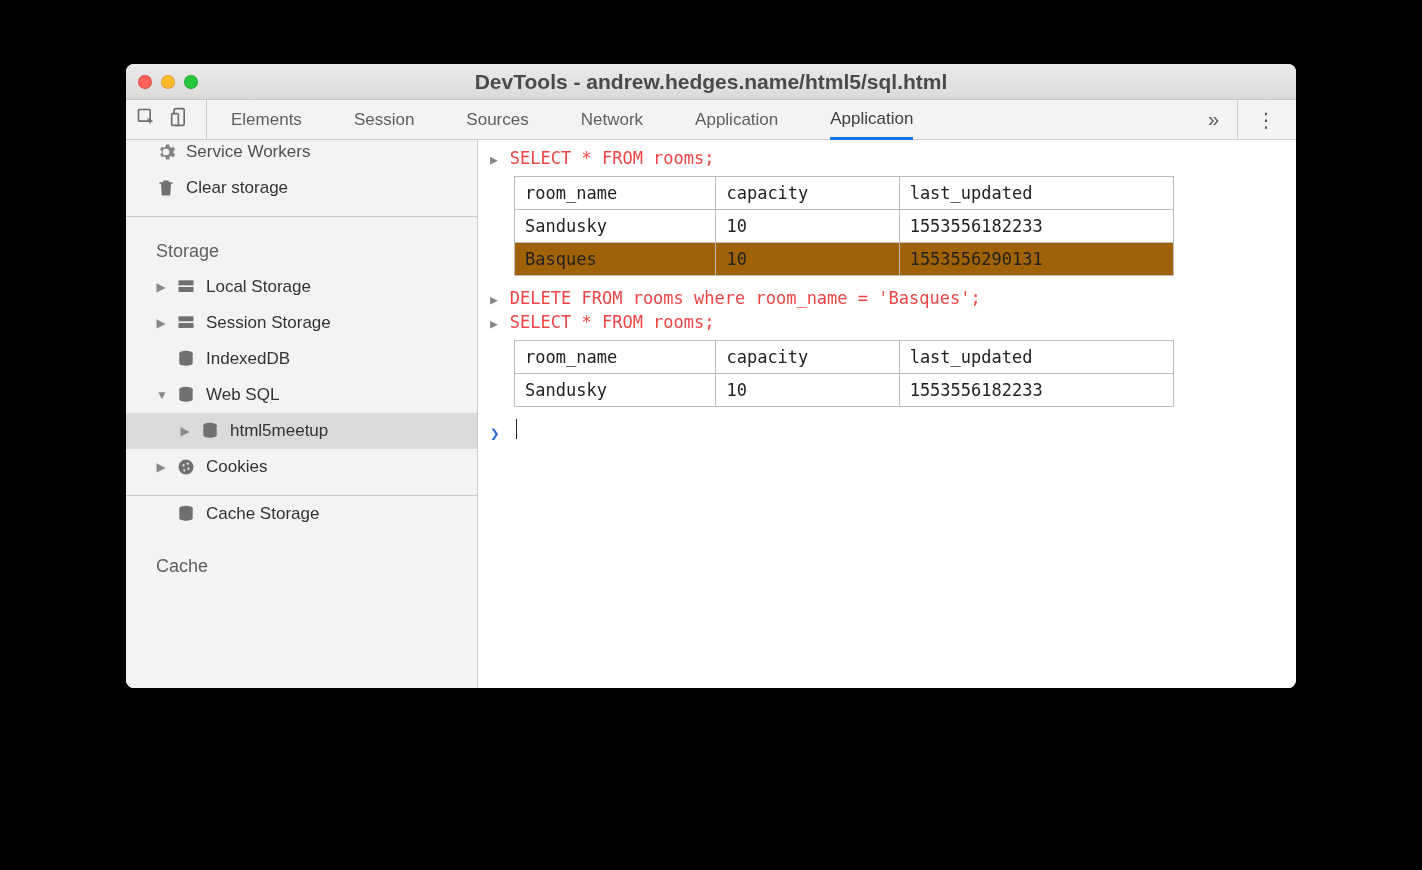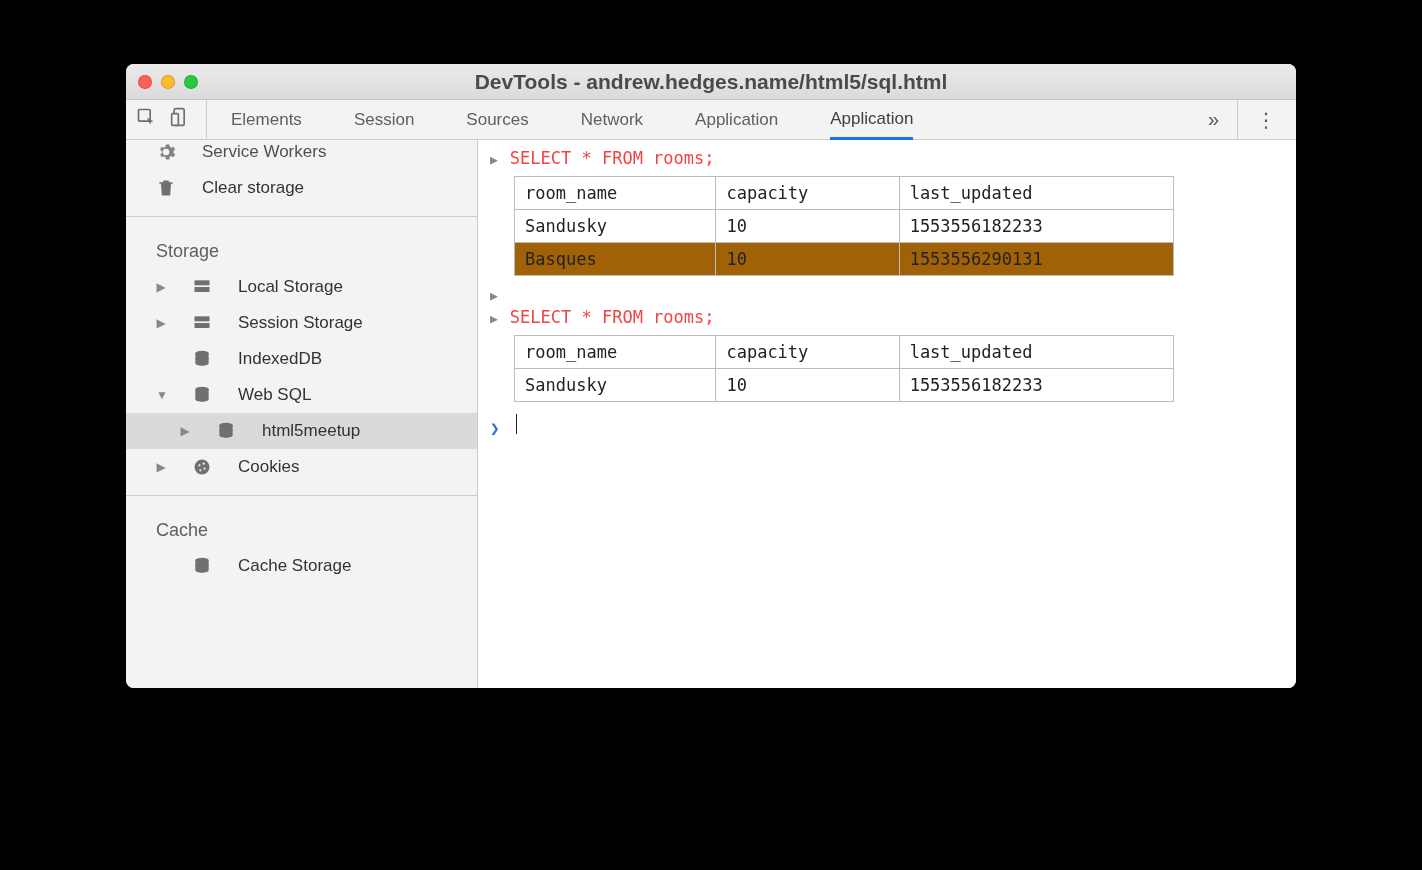--- a/index.html
+++ b/index.html
@@ -65,21 +65,21 @@
   
   .content { display: flex; height: 548px; }
   .sidebar {
     width: 352px;
     background: #f3f3f3;
     border-right: 1px solid #ccc;
     font-size: 17px;
     color: #333;
     overflow: hidden;
   }
-  .sb-row { display: flex; align-items: center; height: 36px; padding-left: 30px; gap: 26px; cursor: pointer; white-space: nowrap; }
+  .sb-row { display: flex; align-items: center; height: 36px; padding-left: 30px; gap: 10px; cursor: pointer; white-space: nowrap; }
   .sb-row.section { font-size: 18px; color: #5f5f5f; margin-top: 16px;}
   .sb-row .caret { width: 10px; color: #888; font-size: 12px; display: inline-block; text-align: center; }
   .sb-row.child { padding-left: 54px; }
   .sb-row.selected { background: #dadada; }
   .sb-icon { color: #707070; display: inline-flex; }
   .hr { height: 1px; background: #ccc; margin: 10px 0 0 0; }
   .truncated { margin-top: -6px; opacity: 0.85; }
   
   .console {
     flex: 1;
@@ -239,33 +239,33 @@
               <circle cx="14" cy="8" r="1.3" fill="#f3f3f3"></circle>
               <circle cx="15" cy="14" r="1.3" fill="#f3f3f3"></circle>
               <circle cx="10" cy="16" r="1.3" fill="#f3f3f3"></circle>
             </svg>
         </span>
         <span>Cookies</span>
       </div>
 
       <div class="hr"></div>
 
-      <div class="sb-row section">Cache</div>
-
       <div class="sb-row">
         <span class="caret"></span>
         <span class="sb-icon">
           <svg class="ic" viewBox="0 0 24 24" fill="#707070">
               <ellipse cx="12" cy="5" rx="8" ry="3"></ellipse>
               <path d="M4 5v6c0 1.7 3.6 3 8 3s8-1.3 8-3V5"></path>
               <path d="M4 11v6c0 1.7 3.6 3 8 3s8-1.3 8-3v-6"></path>
             </svg>
         </span>
         <span>Cache Storage</span>
       </div>
+
+      <div class="sb-row section">Cache</div>
     </div>
 
     <div class="console">
 
       <div class="prompt-row">
         <span class="prompt-caret">▶</span>
         <span class="sql">SELECT * FROM rooms;</span>
       </div>
       <table class="result">
         <tbody>
@@ -282,20 +282,21 @@
         <tr class="even">
           <td>Basques</td>
           <td>10</td>
           <td>1553556290131</td>
         </tr>
       </tbody>
         </table>
 
       <div class="prompt-row">
         <span class="prompt-caret">▶</span>
+        <span class="sql">DELETE FROM rooms where room_name = 'Basques';</span>
       </div>
 
       <div class="prompt-row">
         <span class="prompt-caret">▶</span>
         <span class="sql">SELECT * FROM rooms;</span>
       </div>
       <table class="result">
         <tbody>
             <tr>
           <th>room_name</th>

